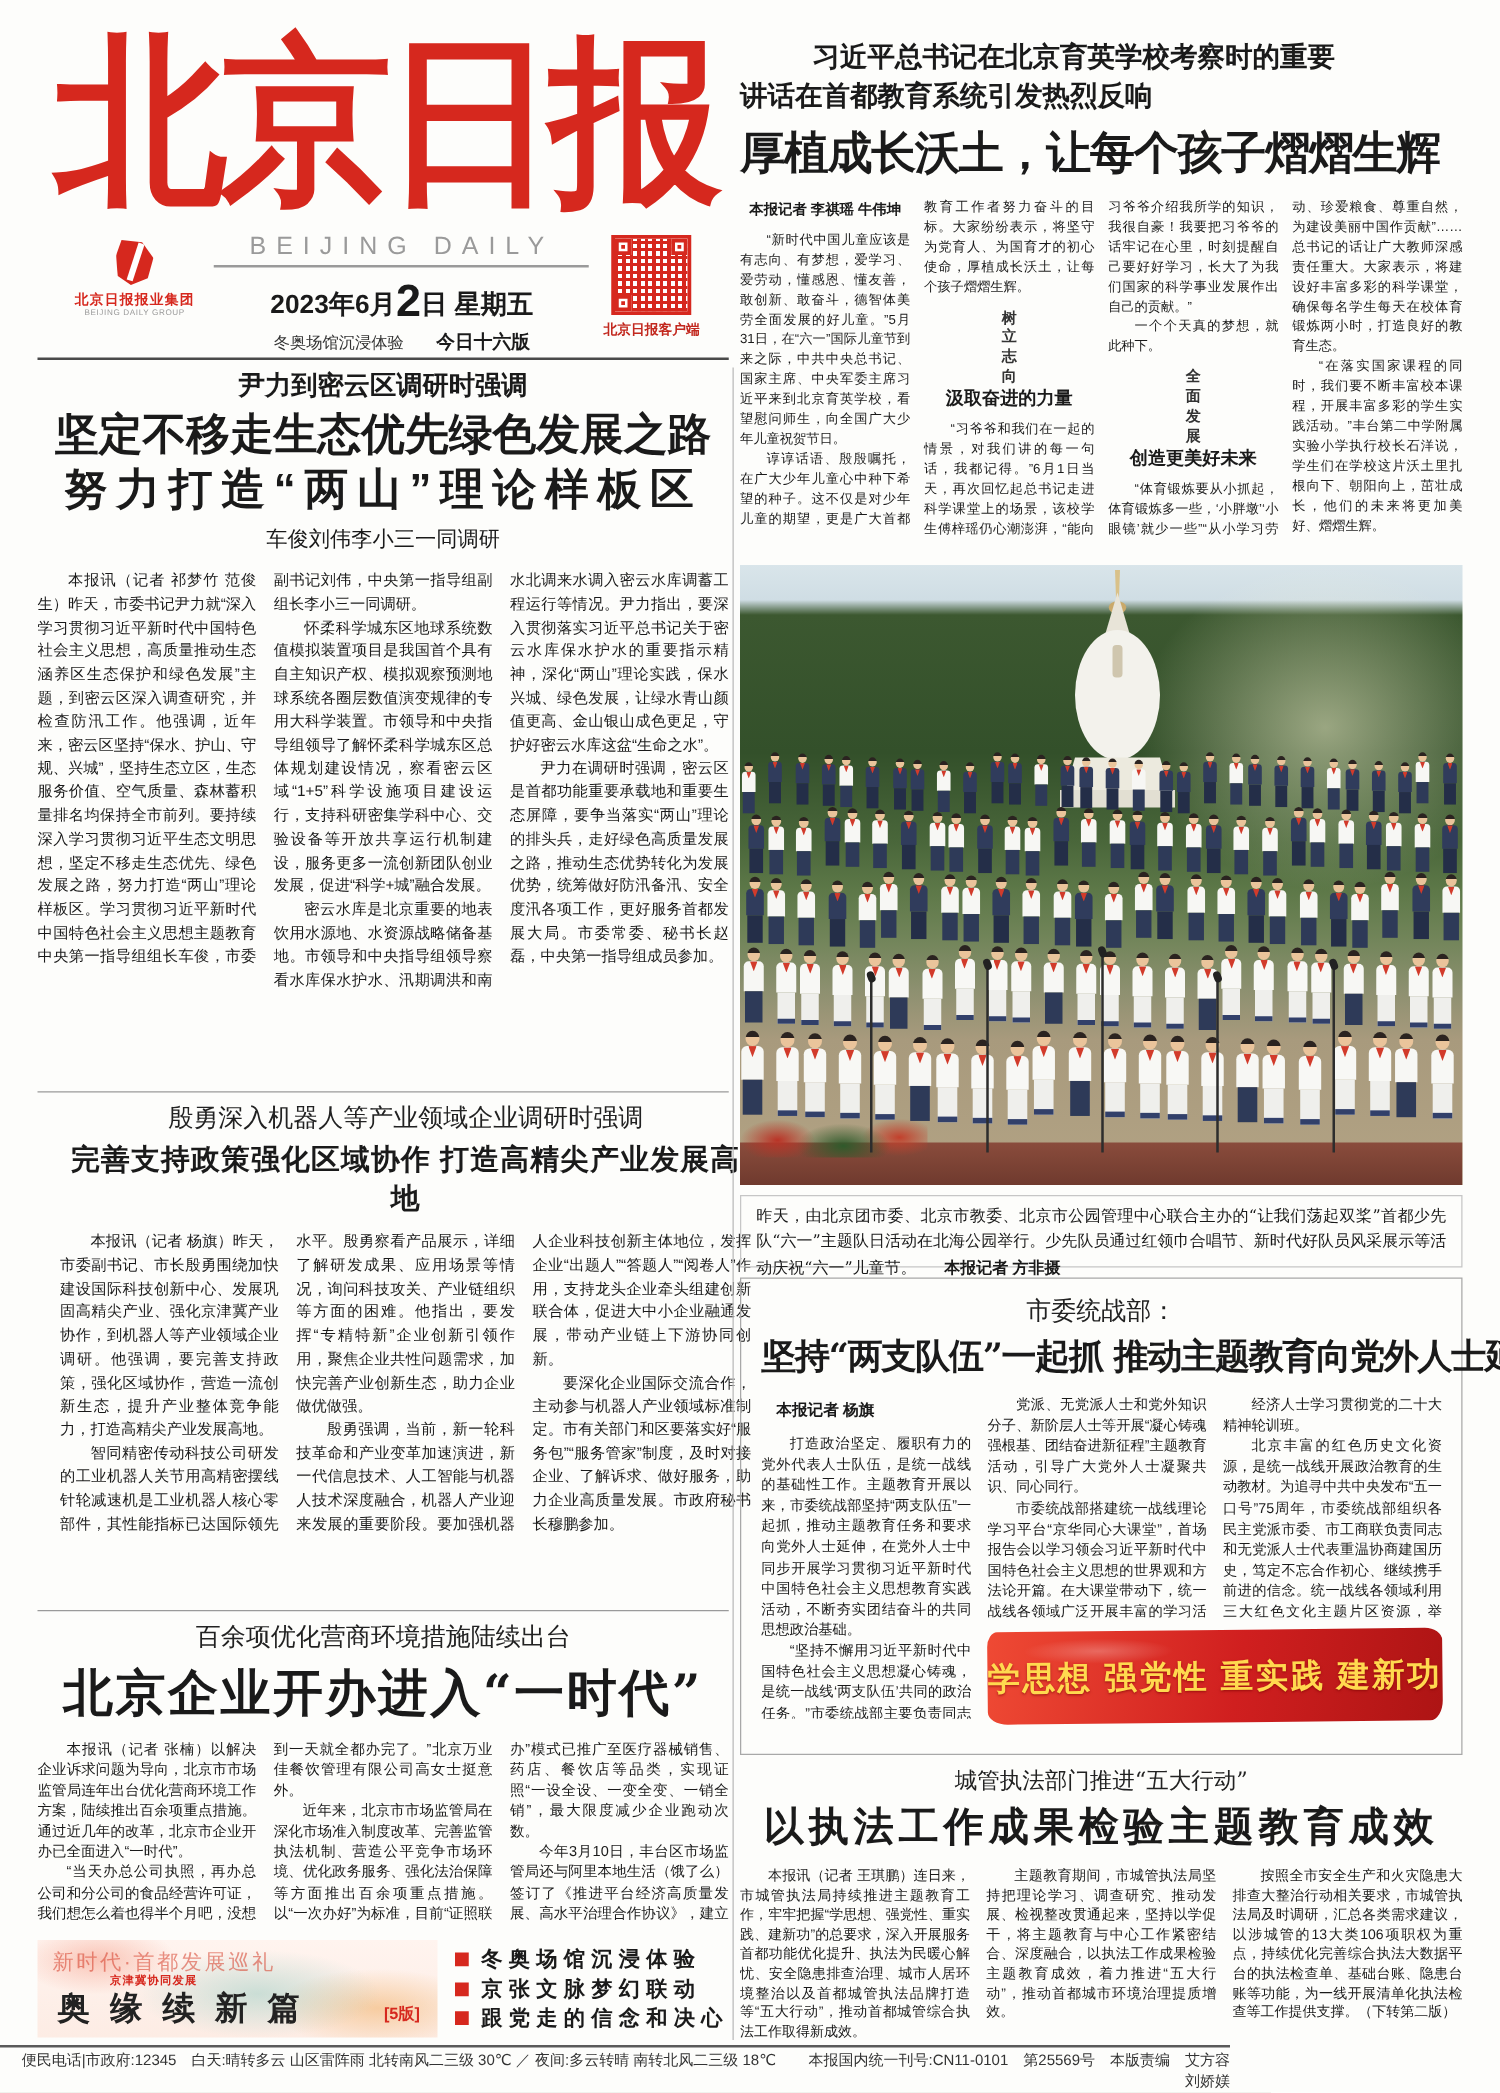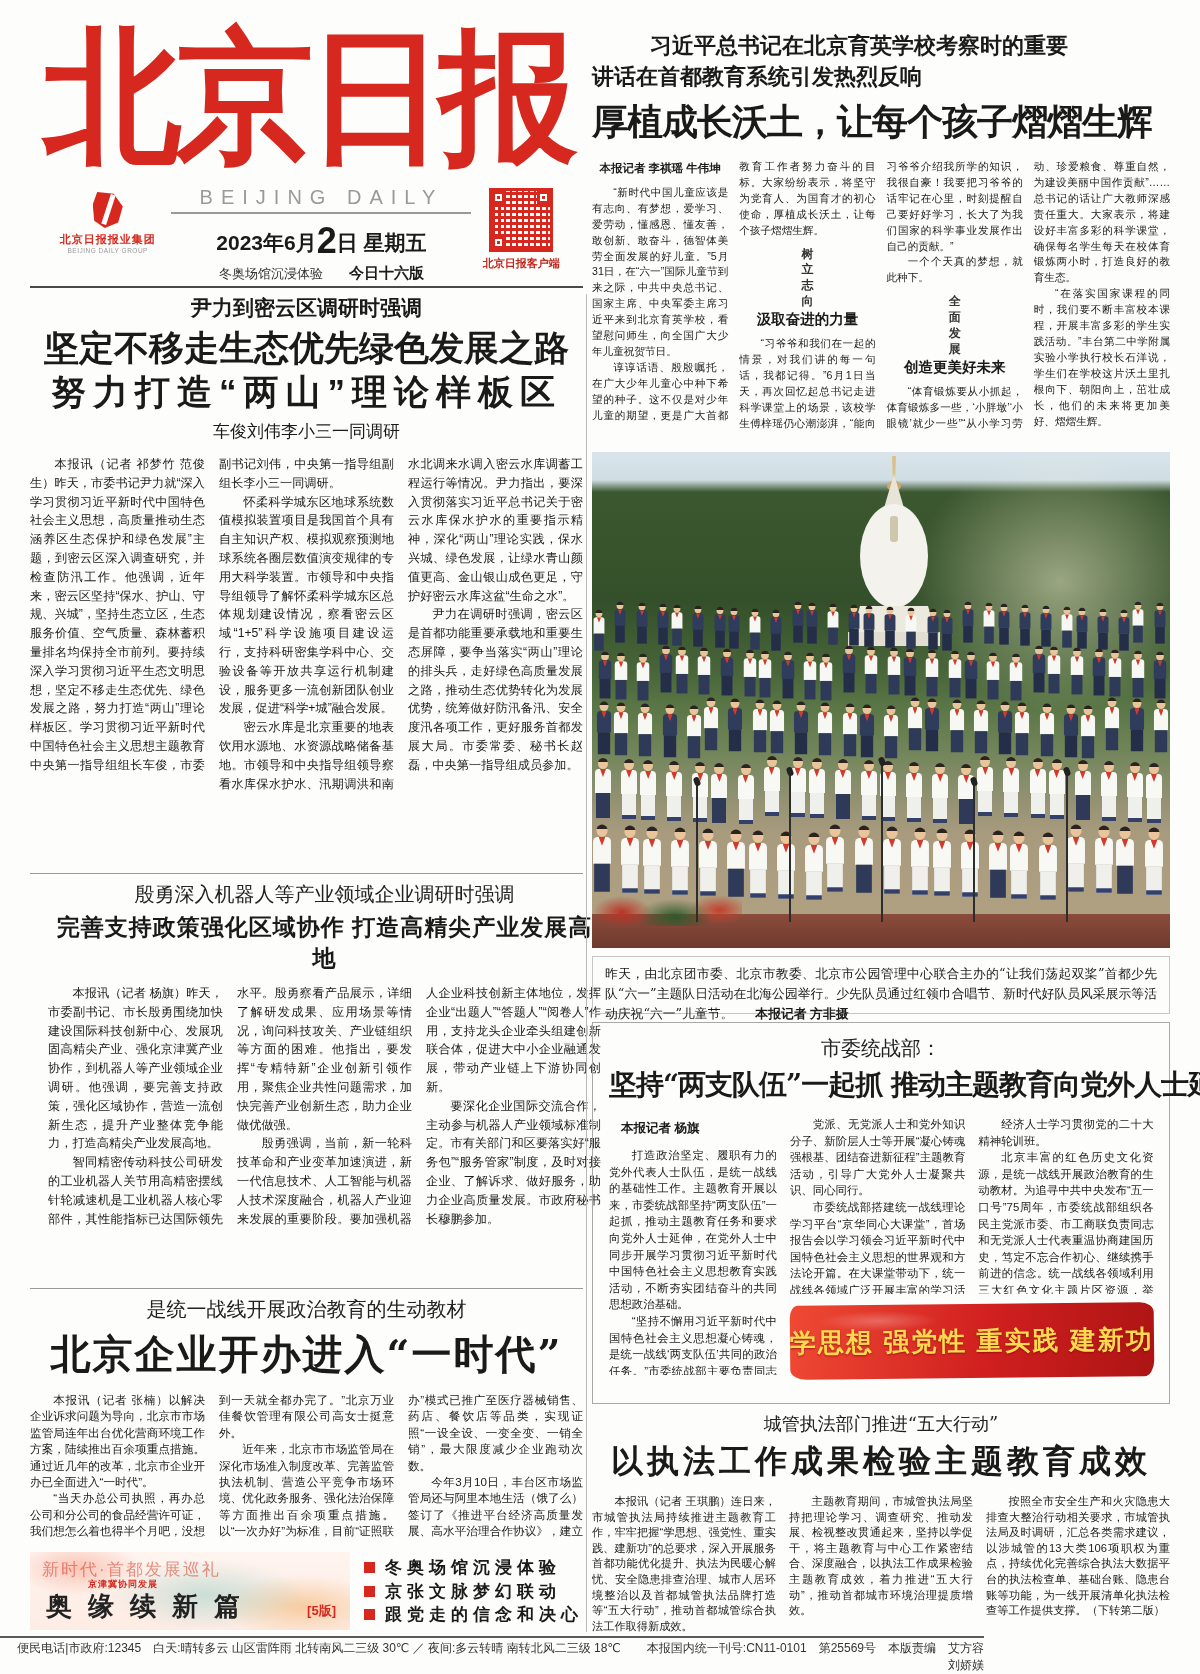--- a/index.html
+++ b/index.html
@@ -217,21 +217,21 @@
     <div class="colbody">
         <p class="para">本报讯（记者 杨旗）昨天，市委副书记、市长殷勇围绕加快建设国际科技创新中心、发展巩固高精尖产业、强化京津冀产业协作，到机器人等产业领域企业调研。他强调，要完善支持政策，强化区域协作，营造一流创新生态，提升产业整体竞争能力，打造高精尖产业发展高地。</p>
         <p class="para">智同精密传动科技公司研发的工业机器人关节用高精密摆线针轮减速机是工业机器人核心零部件，其性能指标已达国际领先水平。殷勇察看产品展示，详细了解研发成果、应用场景等情况，询问科技攻关、产业链组织等方面的困难。他指出，要发挥“专精特新”企业创新引领作用，聚焦企业共性问题需求，加快完善产业创新生态，助力企业做优做强。</p>
         <p class="para">殷勇强调，当前，新一轮科技革命和产业变革加速演进，新一代信息技术、人工智能与机器人技术深度融合，机器人产业迎来发展的重要阶段。要加强机器人企业科技创新主体地位，发挥企业“出题人”“答题人”“阅卷人”作用，支持龙头企业牵头组建创新联合体，促进大中小企业融通发展，带动产业链上下游协同创新。</p>
         <p class="para">要深化企业国际交流合作，主动参与机器人产业领域标准制定。市有关部门和区要落实好“服务包”“服务管家”制度，及时对接企业、了解诉求、做好服务，助力企业高质量发展。市政府秘书长穆鹏参加。</p>
       </div>
   </div>
   <div id="hr3" class="abs divider"></div>
 
   <div id="kaiban" class="abs">
-    <div class="kicker-kai">是统一战线开展政治教育的生动教材</div>
+    <div class="kicker-kai">百余项优化营商环境措施陆续出台</div>
     <div class="headline">北京企业开办进入“一时代”</div>
     <div class="colbody">
         <p class="para">本报讯（记者 张楠）以解决企业诉求问题为导向，北京市市场监管局连年出台优化营商环境工作方案，陆续推出百余项重点措施。通过近几年的改革，北京市企业开办已全面进入“一时代”。</p>
         <p class="para">“当天办总公司执照，再办总公司和分公司的食品经营许可证，我们想怎么着也得半个月吧，没想到一天就全都办完了。”北京万业佳餐饮管理有限公司高女士挺意外。</p>
         <p class="para">近年来，北京市市场监管局在深化市场准入制度改革、完善监管执法机制、营造公平竞争市场环境、优化政务服务、强化法治保障等方面推出百余项重点措施。以“一次办好”为标准，目前“证照联办”模式已推广至医疗器械销售、药店、餐饮店等品类，实现证照“一设全设、一变全变、一销全销”，最大限度减少企业跑动次数。</p>
         <p class="para">今年3月10日，丰台区市场监管局还与阿里本地生活（饿了么）签订了《推进平台经济高质量发展、高水平治理合作协议》，建立平台内网络交易经营者处罚信息互通机制，对经营者做出15处风险预警提示，推动平台经济规范健康持续发展。</p>
       </div>
   </div>
 
   <div id="teaser" class="abs">

